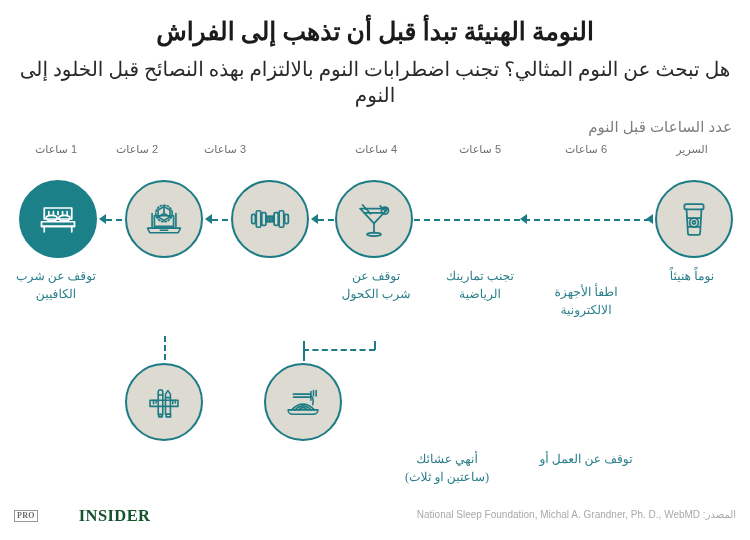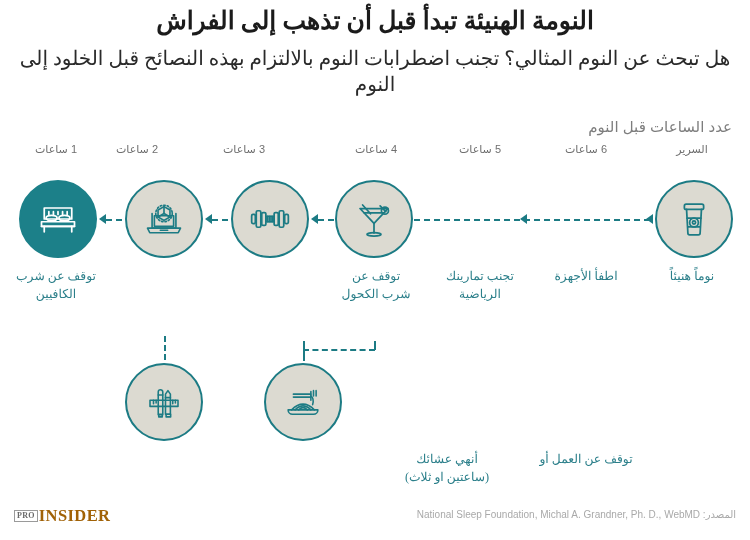--- a/index.html
+++ b/index.html
@@ -15,21 +15,21 @@
     font-family: "Liberation Sans", "DejaVu Sans", sans-serif;
     color: #333;
   }
 
   
   .header {
     position: absolute;
     top: 0;
     left: 0;
     width: 750px;
-    padding-top: 5px;
+    padding-top: 16px;
     text-align: center;
   }
   .title {
     font-family: "Liberation Serif", "DejaVu Serif", serif;
     font-size: 25px;
     font-weight: bold;
     color: #1b1b1b;
     line-height: 1.25;
     margin: 0 auto;
     width: 690px;
@@ -151,21 +151,22 @@
     left: 14px;
     top: 10px;
     display: flex;
     align-items: center;
   }
   .logo-main {
     font-family: "Liberation Serif", "DejaVu Serif", serif;
     font-weight: bold;
     font-size: 16.5px;
     letter-spacing: 0.4px;
-    color: #a16207;
+    color: #14532d;
+    margin-left: 40px;
   }
   .logo-pro {
     font-family: "Liberation Serif", "DejaVu Serif", serif;
     font-weight: bold;
     font-size: 8px;
     color: #6a6a6a;
     border: 1px solid #9a9a9a;
     padding: 0 2px;
     margin-right: 1px;
     line-height: 10px;
@@ -189,21 +190,21 @@
 <div class="header">
   <h1 class="title">النومة الهنيئة تبدأ قبل أن تذهب إلى الفراش</h1>
   <p class="subtitle">هل تبحث عن النوم المثالي؟ تجنب اضطرابات النوم بالالتزام بهذه النصائح قبل الخلود إلى النوم</p>
 </div>
 
 <div class="axis-caption">عدد الساعات قبل النوم</div>
 
 <div class="ticks">
   <div class="tick" style="right:694px">1 ساعات</div>
   <div class="tick" style="right:613px">2 ساعات</div>
-  <div class="tick" style="right:506px">3 ساعات</div>
+  <div class="tick" style="right:525px">3 ساعات</div>
   <div class="tick" style="right:374px">4 ساعات</div>
   <div class="tick" style="right:270px">5 ساعات</div>
   <div class="tick" style="right:164px">6 ساعات</div>
   <div class="tick" style="right:58px">السرير</div>
 </div>
 
 <div class="conn" style="left:404px; top:219px; width:246px;"></div>
 <div class="arrowhead" style="left:398px; top:214px;"></div>
 <div class="arrowhead" style="left:520px; top:214px;"></div>
 <div class="arrowhead" style="left:646px; top:214px;"></div>
@@ -288,22 +289,23 @@
       <path d="M6 34 h36 l-2.5 5 h-31 Z"></path>
       <line x1="20" y1="36.3" x2="28" y2="36.3"></line>
       <circle cx="24" cy="18" r="9" stroke-dasharray="1.6 2.2"></circle>
       <path d="M24 10.5 L30.5 14.2 V21.8 L24 25.5 L17.5 21.8 V14.2 Z"></path>
       <line x1="24" y1="10.5" x2="24" y2="18"></line>
       <line x1="24" y1="18" x2="30.5" y2="21.8"></line>
       <line x1="24" y1="18" x2="17.5" y2="21.8"></line>
     </svg>
   </span>
 </div>
-<div class="stage-caption" style="right:164px; top:268px;font-family:Liberation Serif, serif;">
+<div class="stage-caption" style="right:164px; top:284px;font-family:Liberation Serif, serif;">
   <span>اطفأ الأجهزة</span>
+  <span class="l2">الالكترونية</span>
 </div>
 
 <div class="stage filled" style="left:19px; top:180px;">
   <span>
     <svg width="44" height="44" viewBox="0 0 48 48" fill="none" stroke="#ffffff" stroke-width="1.9" stroke-linecap="round" stroke-linejoin="round">
       <path d="M9 12 h30 v12 h-30 Z"></path>
       <line x1="14" y1="16" x2="14" y2="19"></line>
       <line x1="19" y1="16" x2="19" y2="19"></line>
       <line x1="24" y1="16" x2="24" y2="19"></line>
       <line x1="29" y1="16" x2="29" y2="19"></line>

